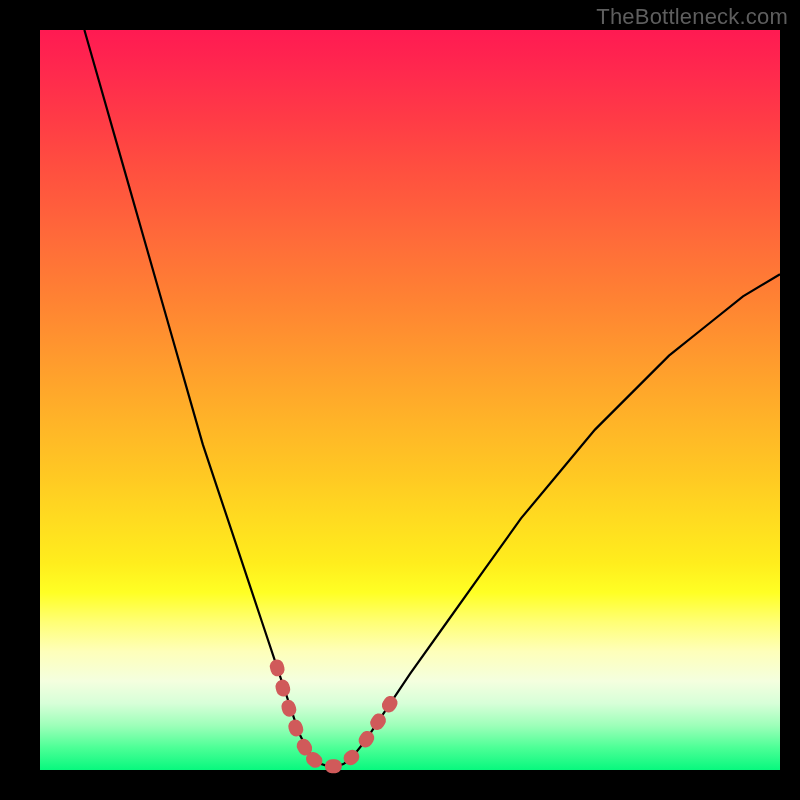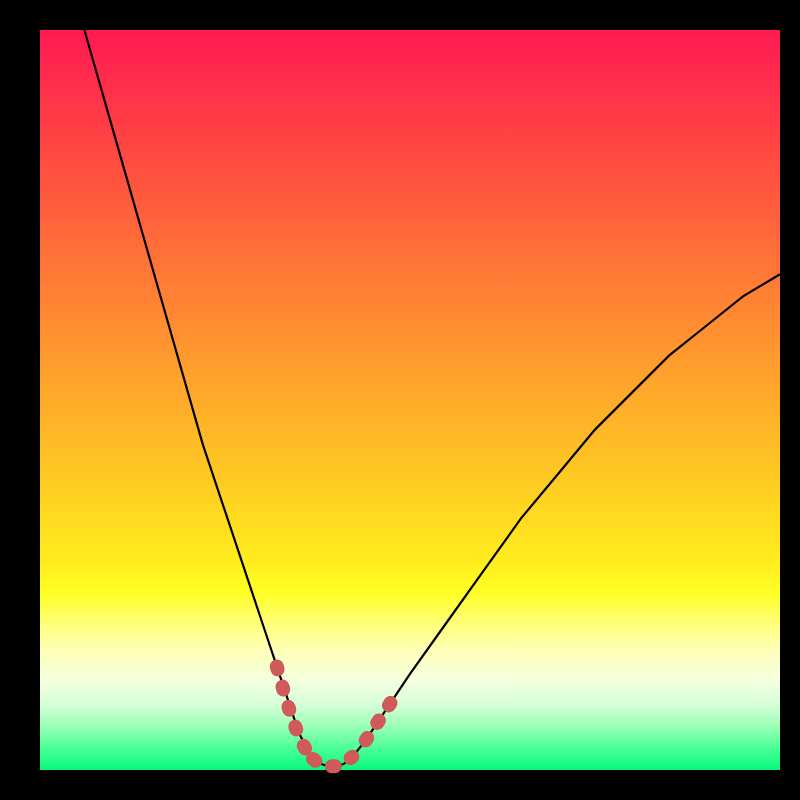--- a/index.html
+++ b/index.html
@@ -64,20 +64,21 @@
     top: 0;
     width: 740px;
     height: 740px;
     overflow: visible;
   }
 </style>
 </head>
 <body>
 
 <div class="frame">
+  <div class="watermark">TheBottleneck.com</div>
 
   <div class="plot">
     <svg class="curve" viewBox="0 0 740 740" preserveAspectRatio="none">
       <path id="main-curve" fill="none" stroke="#000000" stroke-width="2.2" d="M44.40 0.00 L59.20 51.80 L74.00 103.60 L88.80 155.40 L103.60 207.20 L118.40 259.00 L133.20 310.80 L148.00 362.60 L162.80 414.40 L177.60 458.80 L192.40 503.20 L207.20 547.60 L222.00 592.00 L236.80 636.40 L251.60 680.80 L259.00 703.00 L266.40 717.80 L273.80 728.90 L281.20 734.08 L288.60 736.30 L296.00 736.30 L303.40 734.08 L310.80 728.90 L325.60 710.40 L340.40 688.20 L370.00 643.80 L407.00 592.00 L444.00 540.20 L481.00 488.40 L518.00 444.00 L555.00 399.60 L592.00 362.60 L629.00 325.60 L666.00 296.00 L703.00 266.40 L740.00 244.20"></path>
       <path id="hl-left" fill="none" stroke="#d05a5a" stroke-width="14" stroke-linecap="round" stroke-dasharray="3 18" d="M236.80 636.40 L241.98 654.90 L247.16 673.40 L252.34 688.20 L257.52 703.00 L262.70 714.10 L267.88 722.98 L273.06 728.90"></path>
       <path id="hl-bottom" fill="none" stroke="#d05a5a" stroke-width="14" stroke-linecap="round" stroke-dasharray="3 18" d="M273.06 728.90 L277.50 732.60 L282.68 735.56 L288.60 736.30 L294.52 736.30 L300.44 734.82 L306.36 731.86 L312.28 726.68"></path>
       <path id="hl-right" fill="none" stroke="#d05a5a" stroke-width="14" stroke-linecap="round" stroke-dasharray="3 18" d="M325.60 710.40 L331.52 701.52 L337.44 692.64 L343.36 683.76 L349.28 674.88 L355.20 666.00"></path>
     </svg>
   </div>
 </div>

